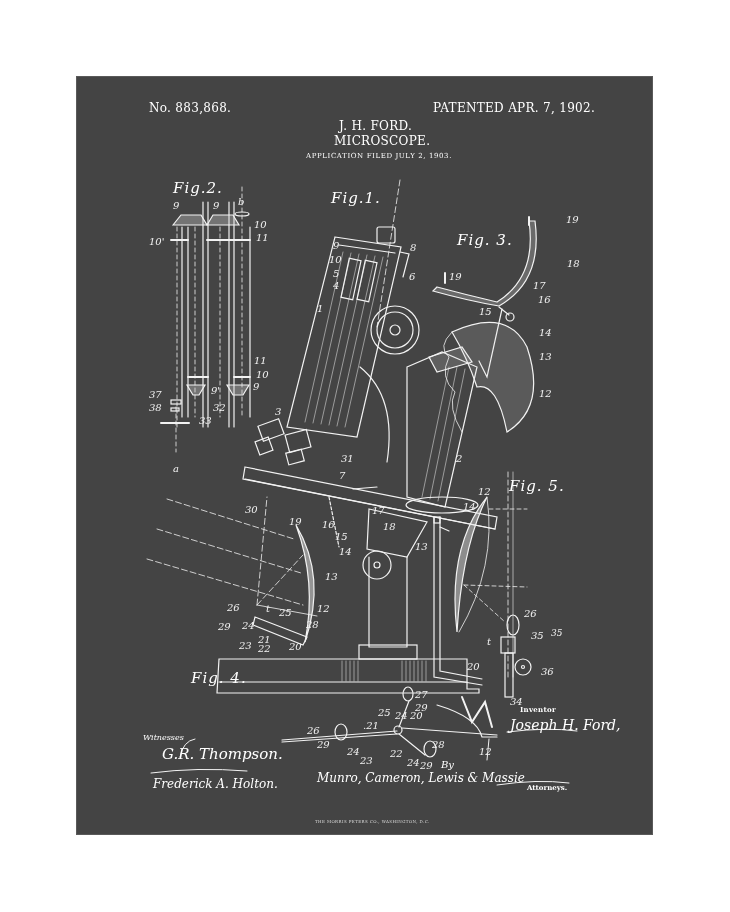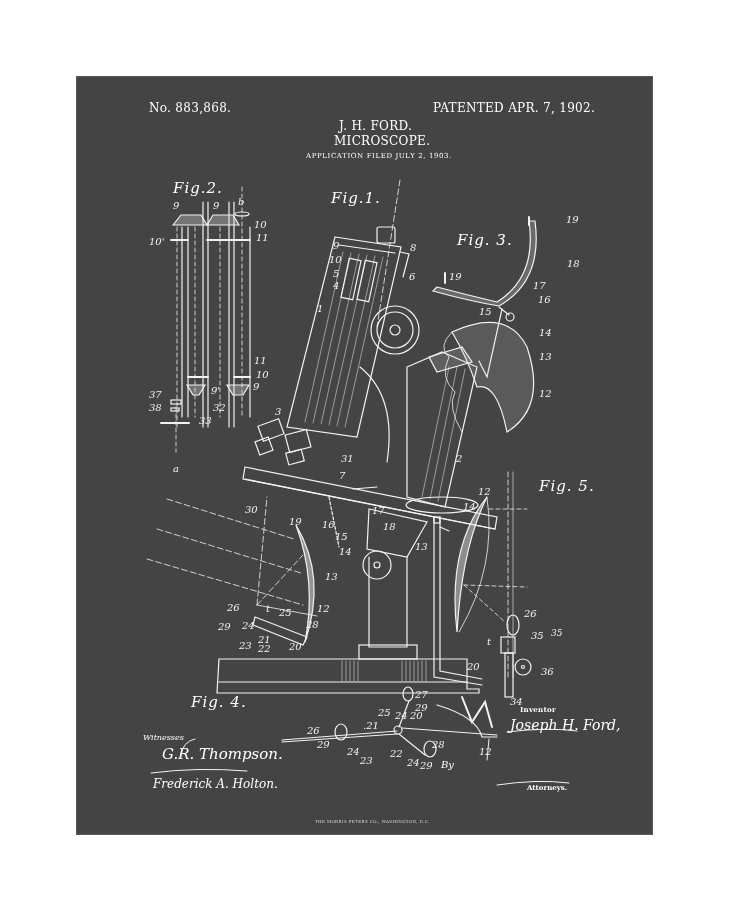--- a/index.html
+++ b/index.html
@@ -290,25 +290,26 @@
 
   <div class="t hdr" style="left:72px; top:24px;">No. 883,868.</div>
   <div class="t hdr" style="left:356px; top:24px;">PATENTED APR. 7, 1902.</div>
   <div class="t hdr" style="left:262px; top:42px;">J. H. FORD.</div>
   <div class="t hdr" style="left:257px; top:57px;">MICROSCOPE.</div>
   <div class="t small" style="left:229px; top:75px;">APPLICATION FILED JULY 2, 1903.</div>
 
   <div class="t fig" style="left:96px; top:102px;">Fig.2.</div>
   <div class="t fig" style="left:254px; top:112px;">Fig.1.</div>
   <div class="t fig" style="left:380px; top:154px;">Fig. 3.</div>
-  <div class="t fig" style="left:432px; top:400px;padding-left:30px;">Fig. 5.</div>
-  <div class="t fig" style="left:114px; top:616px;">Fig. 4.</div>
+  <div class="t fig" style="left:432px; top:400px;">Fig. 5.</div>
+  <div class="t fig" style="left:114px; top:592px;">Fig. 4.</div>
 
   <div class="t" style="left:66px; top:656px; font-size:8px; font-style:italic;">Witnesses</div>
   <div class="t script" style="left:76px; top:668px; font-size:15px;margin-left:9px;">G.R. Thompson.</div>
   <div class="t script" style="left:76px; top:700px; font-size:12px;">Frederick A. Holton.</div>
   <div class="t" style="left:443px; top:628px; font-size:7px; font-weight:bold; letter-spacing:0.3px;">Inventor</div>
   <div class="t script" style="left:427px; top:640px; font-size:14px;margin-left:6px;">Joseph H. Ford,</div>
   <div class="t" style="left:364px; top:682px; font-size:10px; font-style:italic;">By</div>
+  <div class="t script" style="left:240px; top:694px; font-size:12px;">Munro, Cameron, Lewis &amp; Massie</div>
   <div class="t" style="left:450px; top:706px; font-size:7px; font-weight:bold;">Attorneys.</div>
 
   <div class="t tiny" style="left:238px; top:742px;">THE MORRIS PETERS CO., WASHINGTON, D.C.</div>
 </div>
 
 </body></html>

